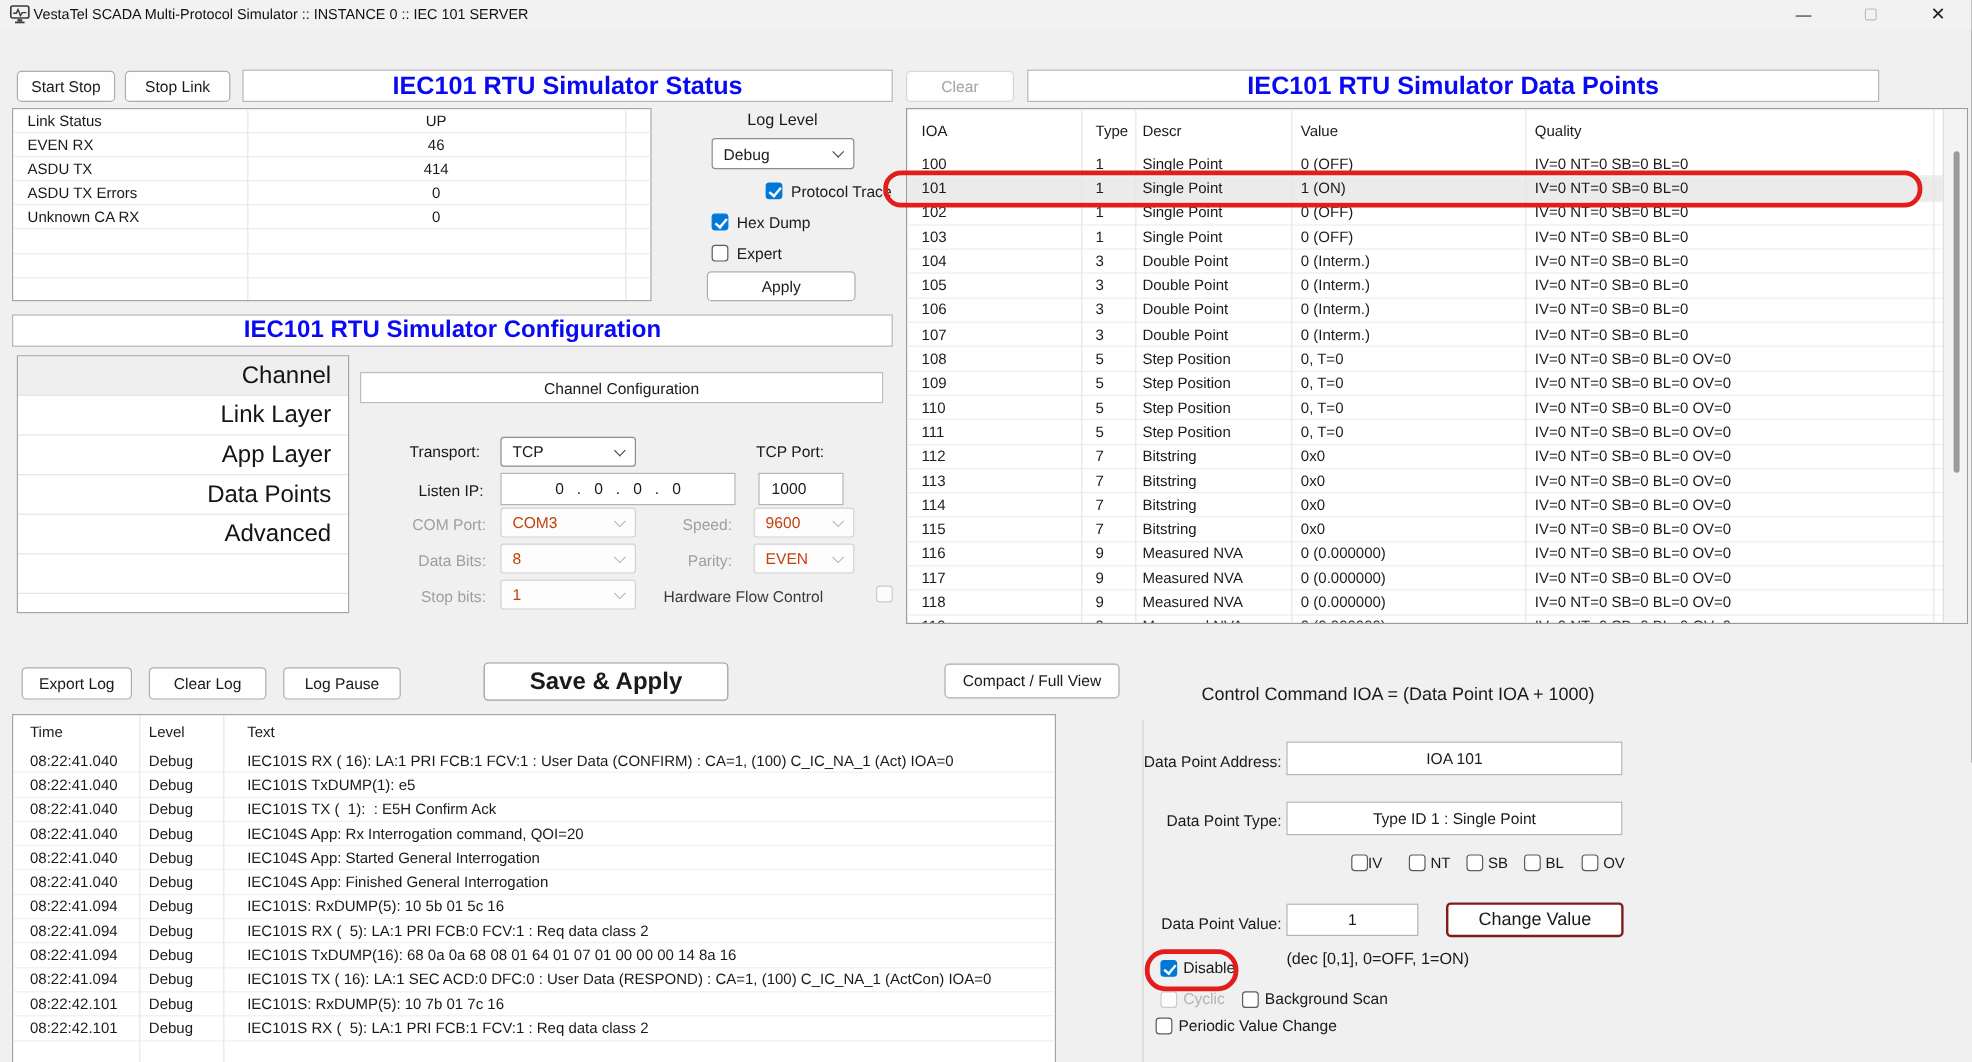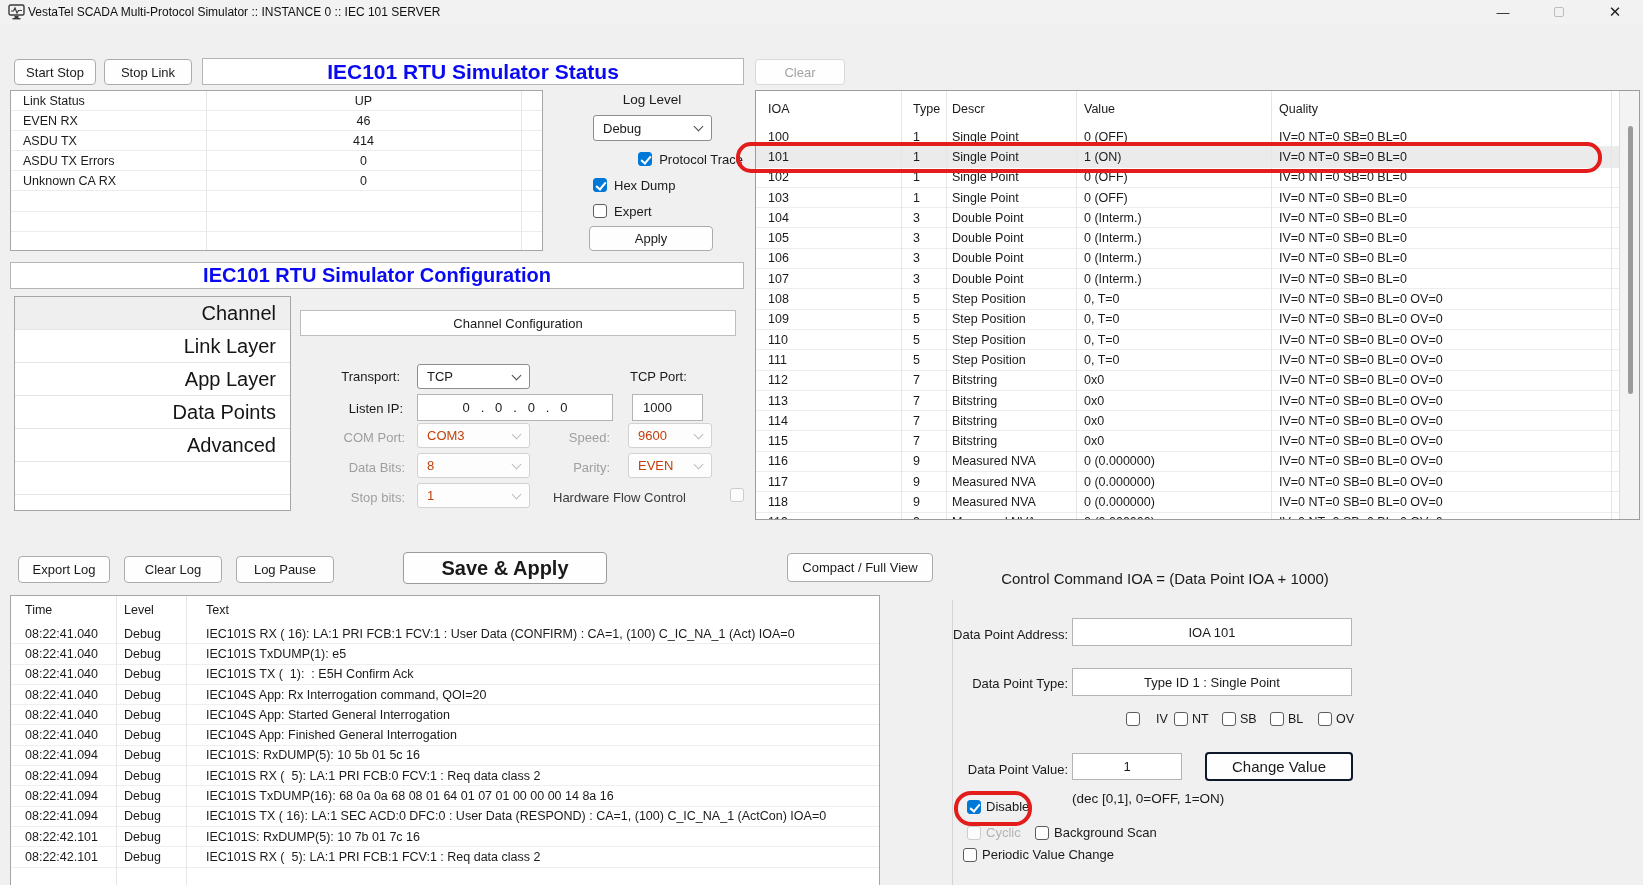--- a/index.html
+++ b/index.html
@@ -149,20 +149,21 @@
       </div>
       <div class="cbrow" style="height:26px;">
         <span class="cb"></span>
         <span>Expert</span>
       </div>
   </div>
   <div class="abs btn" style="left:589px;top:226px;width:124px;height:25px;">Apply</div>
 
   
   <div class="abs btn disabled" style="left:755px;top:59px;width:90px;height:26px;">Clear</div>
+  <div class="abs bluehdr" style="left:856px;top:58px;width:710px;height:27px;font-size:21px;">IEC101 RTU Simulator Data Points</div>
 
   <div class="abs panel" style="left:755px;top:90px;width:885px;height:430px;border-color:#9c9c9c;">
     <div class="divider-v" style="left:145px;"></div>
     <div class="divider-v" style="left:190px;"></div>
     <div class="divider-v" style="left:320px;"></div>
     <div class="divider-v" style="left:515px;"></div>
     <div class="divider-v" style="left:855px;"></div>
     <div class="dp-head">
       <span class="c-ioa">IOA</span>
       <span class="c-type">Type</span>
@@ -457,21 +458,21 @@
   
   <div class="abs" style="left:930px;top:570px;width:470px;text-align:center;font-size:15px;">Control Command IOA = (Data Point IOA + 1000)</div>
 
   <div class="abs lbl right" style="left:920px;top:627px;width:148px;">Data Point Address:</div>
   <div class="abs inp center" style="left:1072px;top:618px;width:280px;height:28px;">IOA 101</div>
 
   <div class="abs lbl right" style="left:920px;top:676px;width:148px;">Data Point Type:</div>
   <div class="abs inp center" style="left:1072px;top:668px;width:280px;height:28px;">Type ID 1 : Single Point</div>
 
   <div class="abs" style="left:1126px;top:712px;display:flex;gap:15px;">
-    <div class="cbrow" style="gap:16px;width:33px;">
+    <div class="cbrow" style="gap:0;width:33px;">
         <span class="cb"></span>
         <span style="font-size:12.5px;">IV</span>
       </div>
       <div class="cbrow" style="gap:4px;width:33px;">
         <span class="cb"></span>
         <span style="font-size:12.5px;">NT</span>
       </div>
       <div class="cbrow" style="gap:4px;width:33px;">
         <span class="cb"></span>
         <span style="font-size:12.5px;">SB</span>
@@ -481,21 +482,21 @@
         <span style="font-size:12.5px;">BL</span>
       </div>
       <div class="cbrow" style="gap:4px;width:27px;">
         <span class="cb"></span>
         <span style="font-size:12.5px;">OV</span>
       </div>
   </div>
 
   <div class="abs lbl right" style="left:920px;top:762px;width:148px;">Data Point Value:</div>
   <div class="abs inp center" style="left:1072px;top:753px;width:110px;height:27px;">1</div>
-  <div class="abs btn" style="left:1205px;top:752px;width:148px;height:29px;font-size:15px;border:2px solid #0f172a;">Change Value</div>
+  <div class="abs btn" style="left:1205px;top:752px;width:148px;height:29px;font-size:15px;border:2px solid #7f1d1d;">Change Value</div>
 
   <div class="abs" style="left:1072px;top:791px;font-size:13.5px;">(dec [0,1], 0=OFF, 1=ON)</div>
 
   <div class="abs cbrow" style="left:967px;top:799px;gap:5px;">
     <span class="cb checked"></span>
     <span style="font-size:13px;">Disable</span>
   </div>
   <div class="red-annot" style="left:954px;top:791px;width:78px;height:35px;border-radius:17px;"></div>
 
   <div class="abs cbrow" style="left:967px;top:825px;gap:5px;color:#b3b3b3;">

